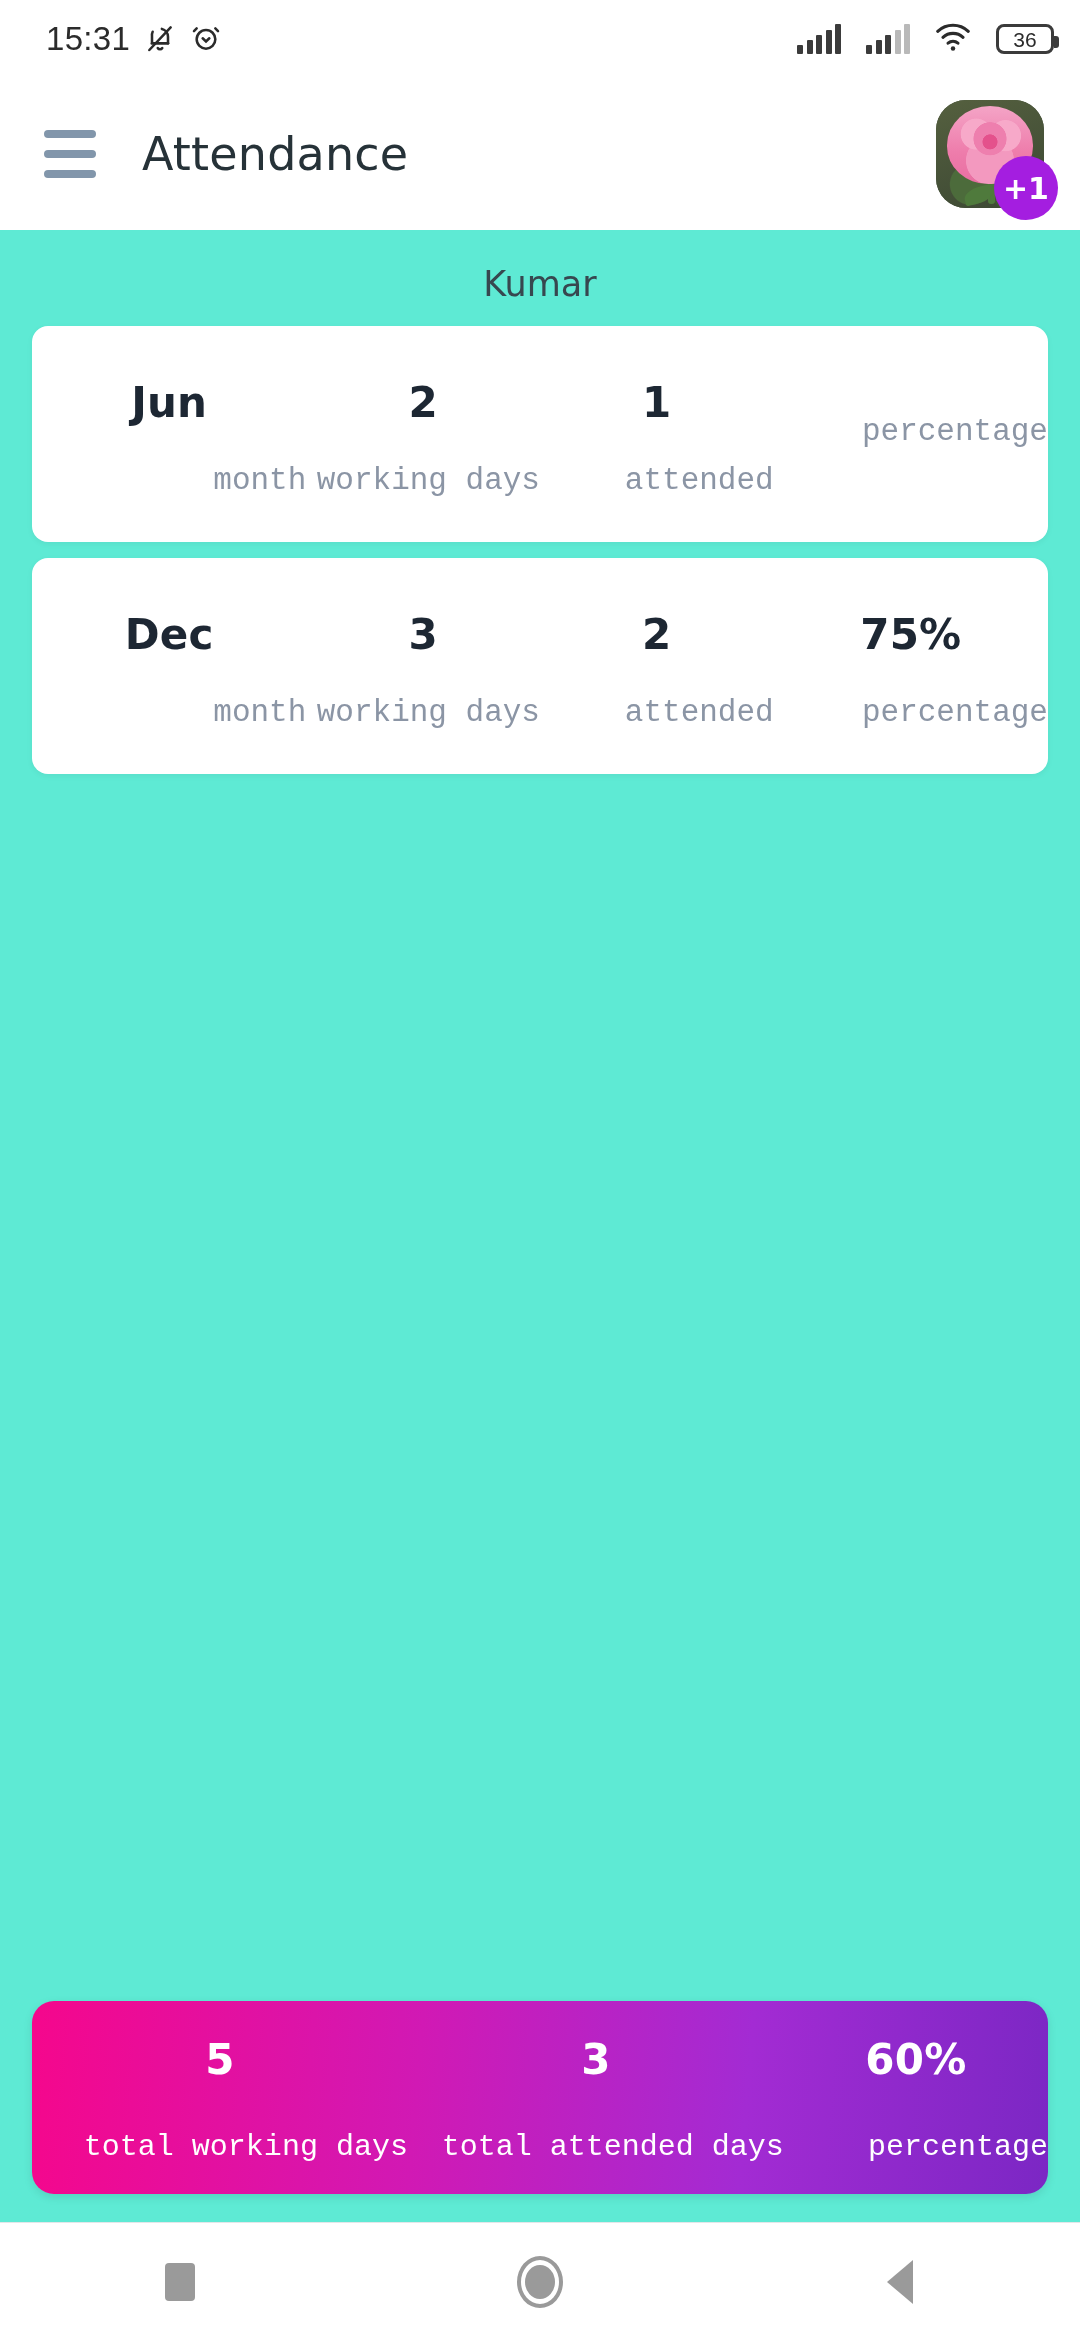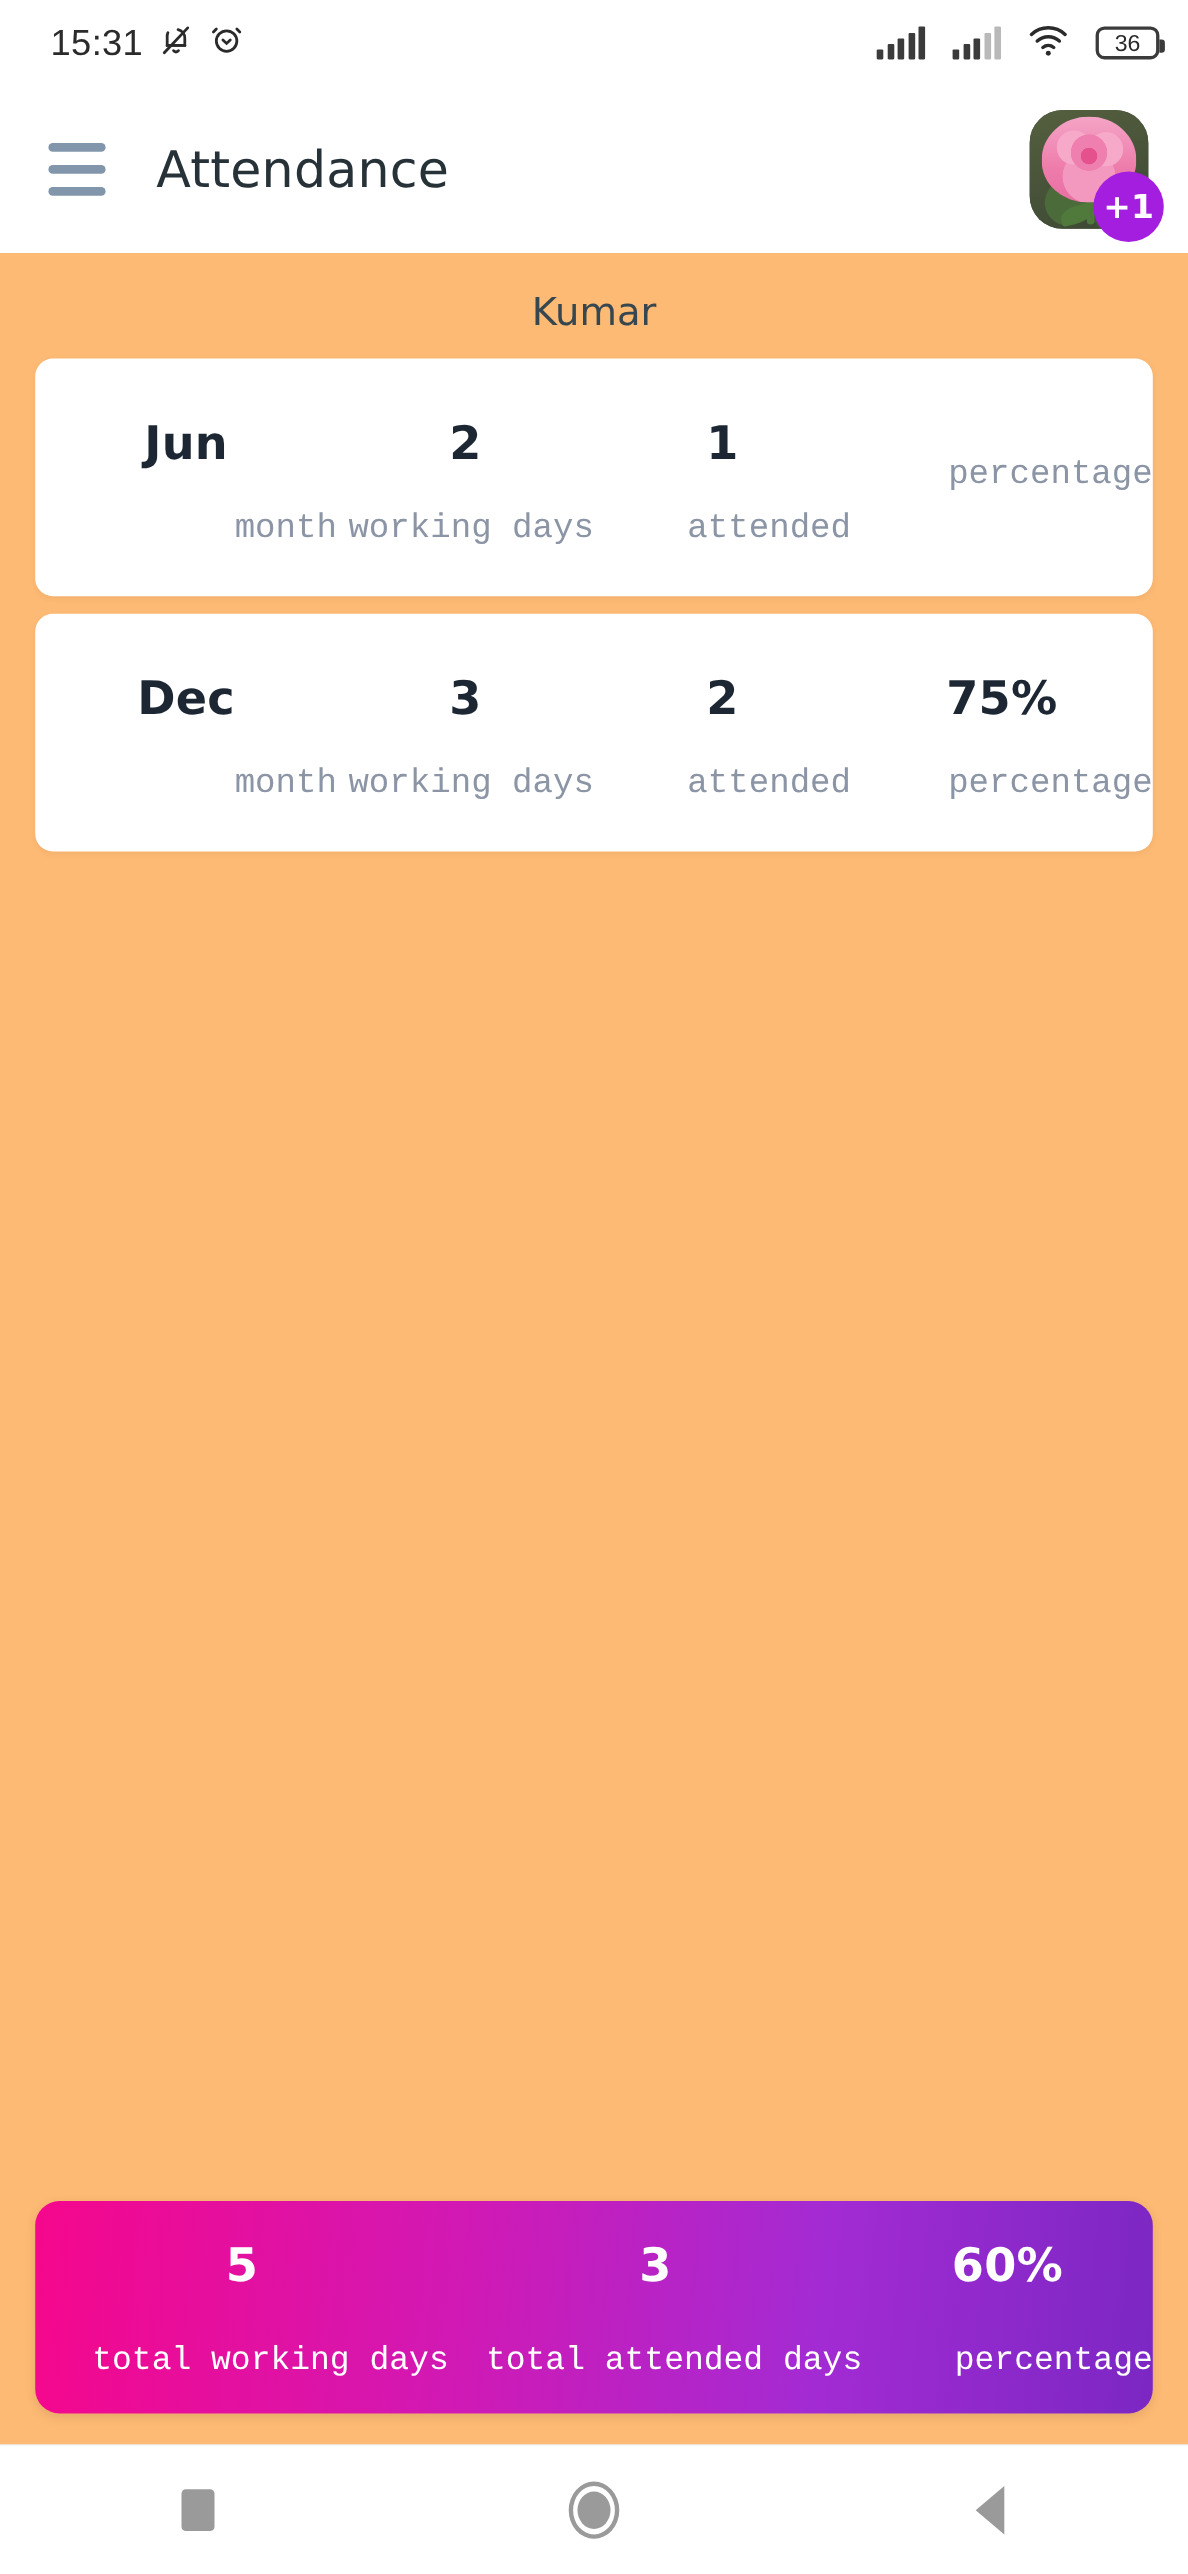--- a/index.html
+++ b/index.html
@@ -9,21 +9,21 @@
     background:#ffffff; overflow:hidden;
   }
   .phone { position:relative; width:1080px; height:2340px; display:flex; flex-direction:column; }
 
   
   .statusbar {
     height:78px; background:#ffffff; flex:0 0 78px;
     display:flex; align-items:center; justify-content:space-between;
     padding:0 26px 0 46px;
   }
-  .sb-left { display:flex; align-items:flex-start; gap:14px; }
+  .sb-left { display:flex; align-items:flex-end; gap:14px; }
   .sb-time { font-size:33px; color:#2b2b2b; font-family:"Liberation Sans", sans-serif; letter-spacing:.3px; }
   .sb-right { display:flex; align-items:center; gap:25px; }
   .ic { display:block; }
 
   
   .bars { display:flex; align-items:flex-end; gap:3.5px; height:30px; }
   .bars i { display:block; width:6px; background:#3b3b3b; border-radius:1px; }
   .bars i:nth-child(1){height:9px;} .bars i:nth-child(2){height:14px;}
   .bars i:nth-child(3){height:19px;} .bars i:nth-child(4){height:24px;}
   .bars i:nth-child(5){height:30px;}
@@ -81,21 +81,21 @@
   }
   .badge {
     position:absolute; right:-14px; bottom:-12px; width:64px; height:64px;
     border-radius:50%; background:#a41ee0;
     display:flex; align-items:center; justify-content:center;
     color:#fff; font-size:30px; font-weight:700;
     font-family:"DejaVu Sans", sans-serif;
   }
 
   
-  .content { flex:1 1 auto; background:#fdba74; padding:0 32px; position:relative; overflow:hidden; }
+  .content { flex:1 1 auto; background:#5eead4; padding:0 32px; position:relative; overflow:hidden; }
   .student-name {
     text-align:center; font-size:35px; color:#37474f; padding:34px 0 22px;
     font-family:"DejaVu Sans", sans-serif;
   }
   .card {
     background:#ffffff; border-radius:16px; margin-bottom:16px;
     padding:52px 0 44px; box-shadow:0 2px 6px rgba(0,0,0,.05);
   }
   .stat-row { display:flex; }
   .stat { flex:1; text-align:center; }

